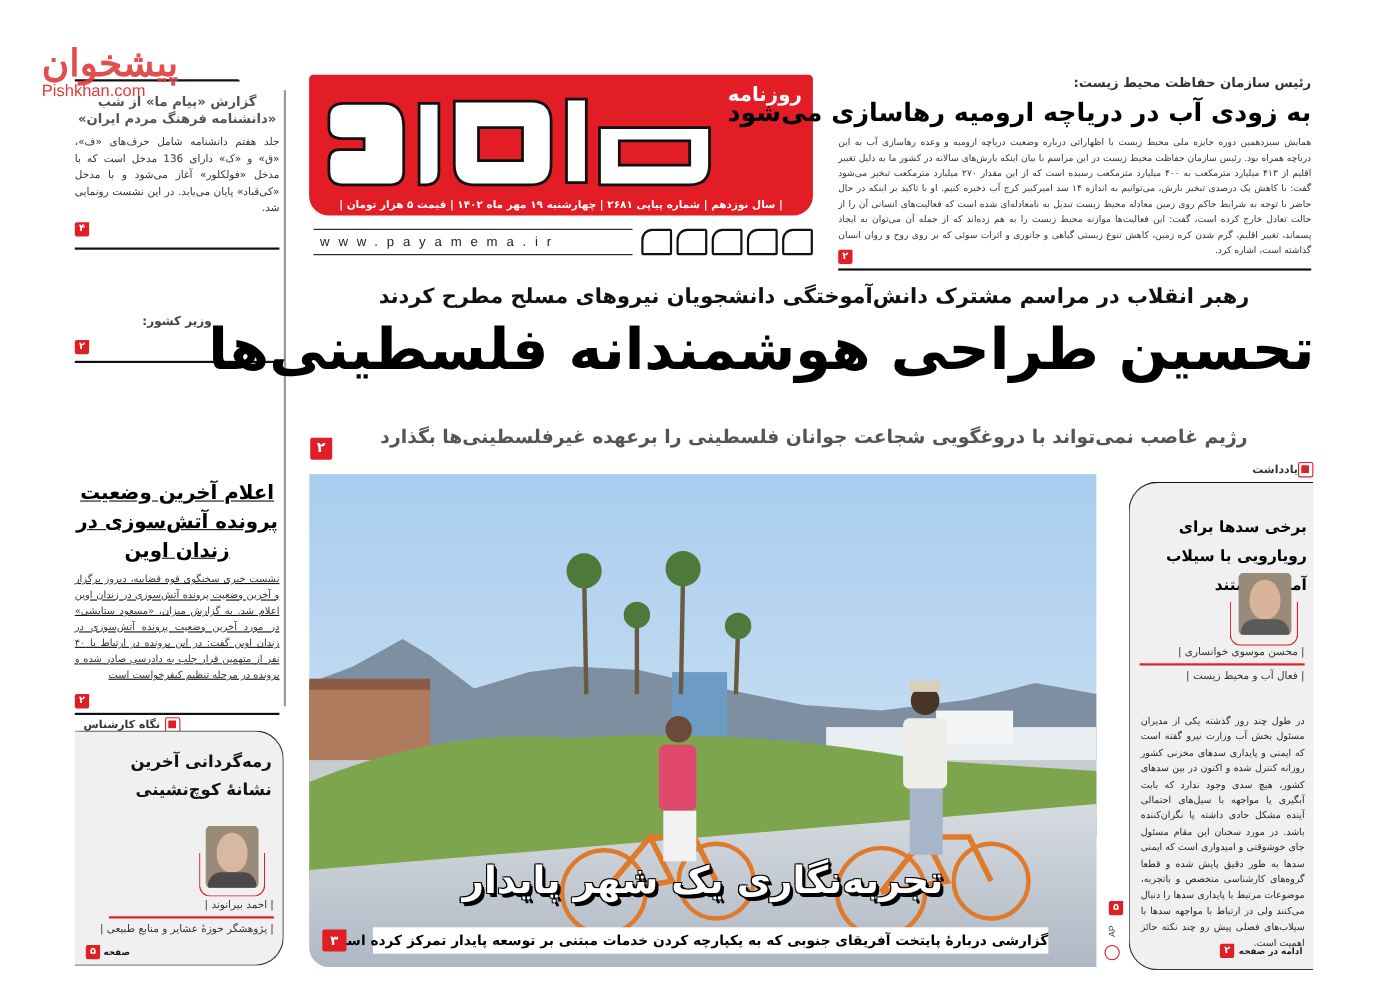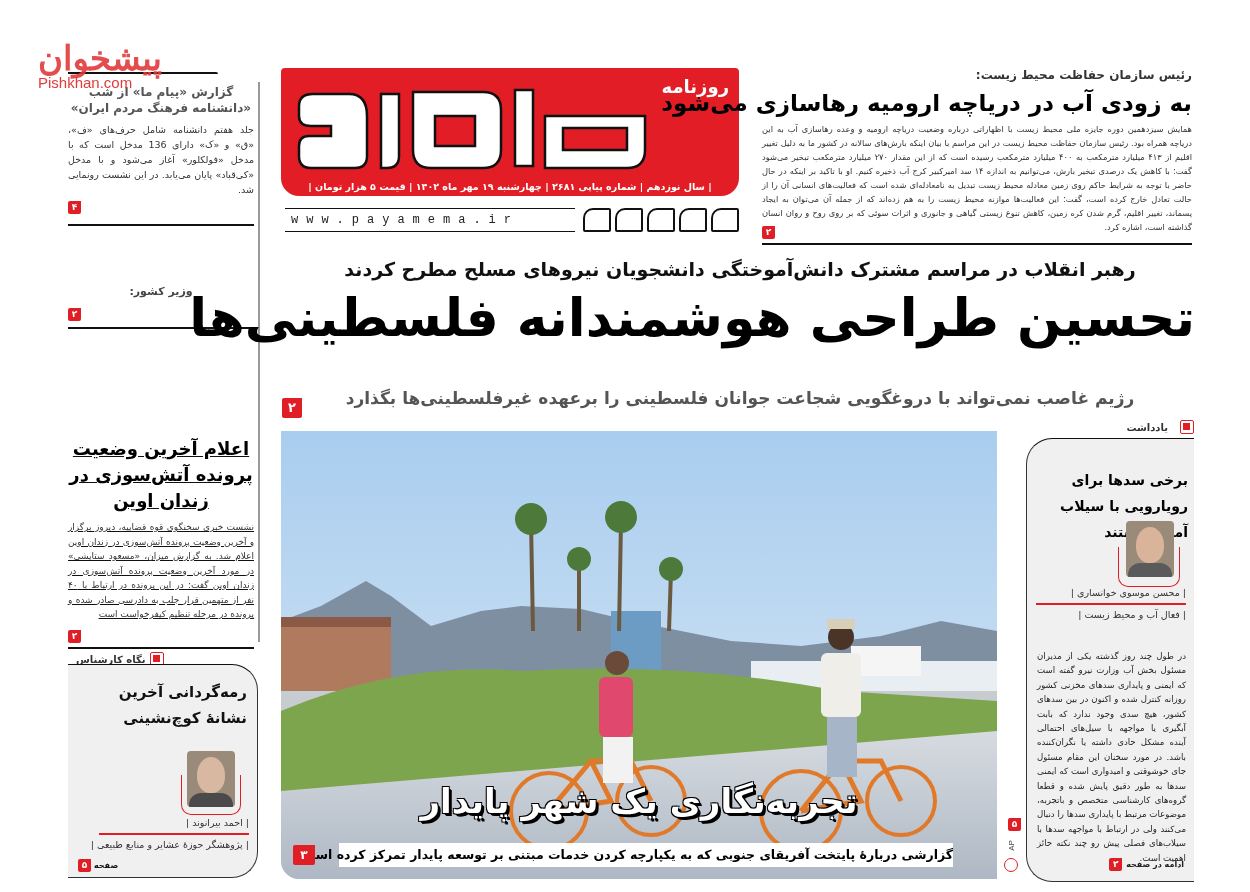--- a/index.html
+++ b/index.html
@@ -18,21 +18,21 @@
   .story-title { font-weight: bold; text-align: center; color: #000; }
   .story-body { font-size: 9.5px; color: #333; text-align: justify; line-height: 15px; }
   .page-badge { display: inline-block; width: 13px; height: 13px; background: #e01e26; color: #fff; font-size: 9px; font-weight: bold; text-align: center; line-height: 13px; border-radius: 2px 0 2px 2px; }
 
   
   .masthead { left: 281px; top: 68px; width: 458px; height: 128px; background: #e21d25; border-radius: 4px 4px 18px 18px; overflow: hidden; }
   .mast-logo { position: absolute; left: 8px; top: 8px; width: 370px; height: 100px; }
   .mast-daily { position: absolute; right: 10px; top: 8px; font-size: 18px; font-weight: bold; color: #fff; }
   .mast-info { position: absolute; left: 0; right: 0; bottom: 4px; font-size: 9.5px; color: #fff; font-weight: bold; text-align: center; white-space: nowrap; }
   .mast-url-row { left: 281px; top: 206px; width: 458px; height: 30px; }
-  .mast-url { position: absolute; left: 4px; top: 2px; width: 290px; height: 24px; border-top: 1.5px solid #111; border-bottom: 1.5px solid #111; font-family: Liberation Mono, monospace; font-size: 12px; letter-spacing: 8px; color: #222; direction: ltr; line-height: 22px; padding-left: 6px; }
+  .mast-url { position: absolute; left: 4px; top: 2px; width: 290px; height: 24px; border-top: 1.5px solid #111; border-bottom: 1.5px solid #111; font-family: Liberation Sans, sans-serif; font-size: 12px; letter-spacing: 8px; color: #222; direction: ltr; line-height: 22px; padding-left: 6px; }
   .mast-boxes { position: absolute; right: 0; top: 2px; display: flex; gap: 4px; direction: ltr; }
   .mast-boxes span { display: block; width: 28px; height: 24px; border: 2px solid #111; border-radius: 10px 2px 2px 2px; }
 
   
   .tr-story { left: 762px; top: 68px; width: 430px; }
   .tr-kicker { font-size: 12px; color: #333; font-weight: bold; text-align: right; }
   .tr-title { font-size: 23px; font-weight: bold; color: #000; text-align: right; margin-top: 8px; white-space: nowrap; letter-spacing: -0.5px; }
   .tr-body { font-size: 8.3px; color: #333; text-align: justify; line-height: 14px; margin-top: 6px; }
 
   
@@ -47,21 +47,21 @@
   .photo-caption-bar { position: absolute; left: 58px; right: 44px; top: 412px; height: 24px; background: #fff; font-size: 12.5px; font-weight: bold; color: #000; text-align: center; line-height: 24px; white-space: nowrap; }
   .photo-badge { position: absolute; left: 12px; top: 414px; width: 22px; height: 20px; font-size: 12px; line-height: 20px; }
 
   .side-icons { left: 1001px; top: 812px; width: 20px; }
   .side-icons .ap { font-family: "Liberation Sans", sans-serif; font-size: 8px; color: #444; transform: rotate(-90deg); margin: 10px 0 8px; text-align: center; }
   .side-icons .cam { width: 14px; height: 14px; border: 1.5px solid #e01e26; border-radius: 50%; margin: 0 auto; }
 
   
   .right-col { left: 1026px; top: 420px; width: 168px; height: 462px; }
   .editorial-box { position: absolute; left: 0; top: 18px; width: 168px; height: 444px; background: #f0f0f0; border-top: 1.5px solid #111; border-left: 1.5px solid #333; border-bottom: 1.5px solid #333; border-radius: 26px 0 0 26px; }
-  .section-label { position: absolute; right: 0; top: 0; font-size: 10px; font-weight: bold; color: #333; display: flex; align-items: center; gap: 12px; }
+  .section-label { position: absolute; right: 0; top: 0; font-size: 10px; font-weight: bold; color: #333; display: flex; align-items: center; gap: 0; }
   .section-icon { display: inline-block; width: 14px; height: 14px; border: 1.5px solid #e01e26; border-radius: 2px; position: relative; }
   .section-icon::after { content: ""; position: absolute; left: 2px; top: 2px; width: 7px; height: 7px; background: #e01e26; }
   .ed-title { position: absolute; left: 8px; right: 6px; top: 28px; font-size: 14px; font-weight: bold; color: #000; text-align: right; line-height: 26px; }
   .portrait { position: absolute; width: 48px; height: 56px; background: #9a8a7a; border-radius: 4px; overflow: hidden; }
   .portrait .head { position: absolute; left: 10px; top: 6px; width: 28px; height: 36px; background: #d8b8a0; border-radius: 50% 50% 45% 45%; }
   .portrait .body { position: absolute; left: 2px; top: 42px; width: 44px; height: 20px; background: #4a4a4a; border-radius: 12px 12px 0 0; }
   .portrait-frame { position: absolute; border: 1.5px solid #e01e26; border-top: none; border-radius: 0 0 10px 10px; }
   .byline { position: absolute; right: 8px; font-size: 9.5px; color: #333; }
   .byline-rule { position: absolute; right: 8px; height: 1.5px; background: #e01e26; }
   .ed-body { position: absolute; left: 10px; right: 8px; top: 210px; font-size: 8.6px; color: #222; text-align: justify; line-height: 14.4px; }

